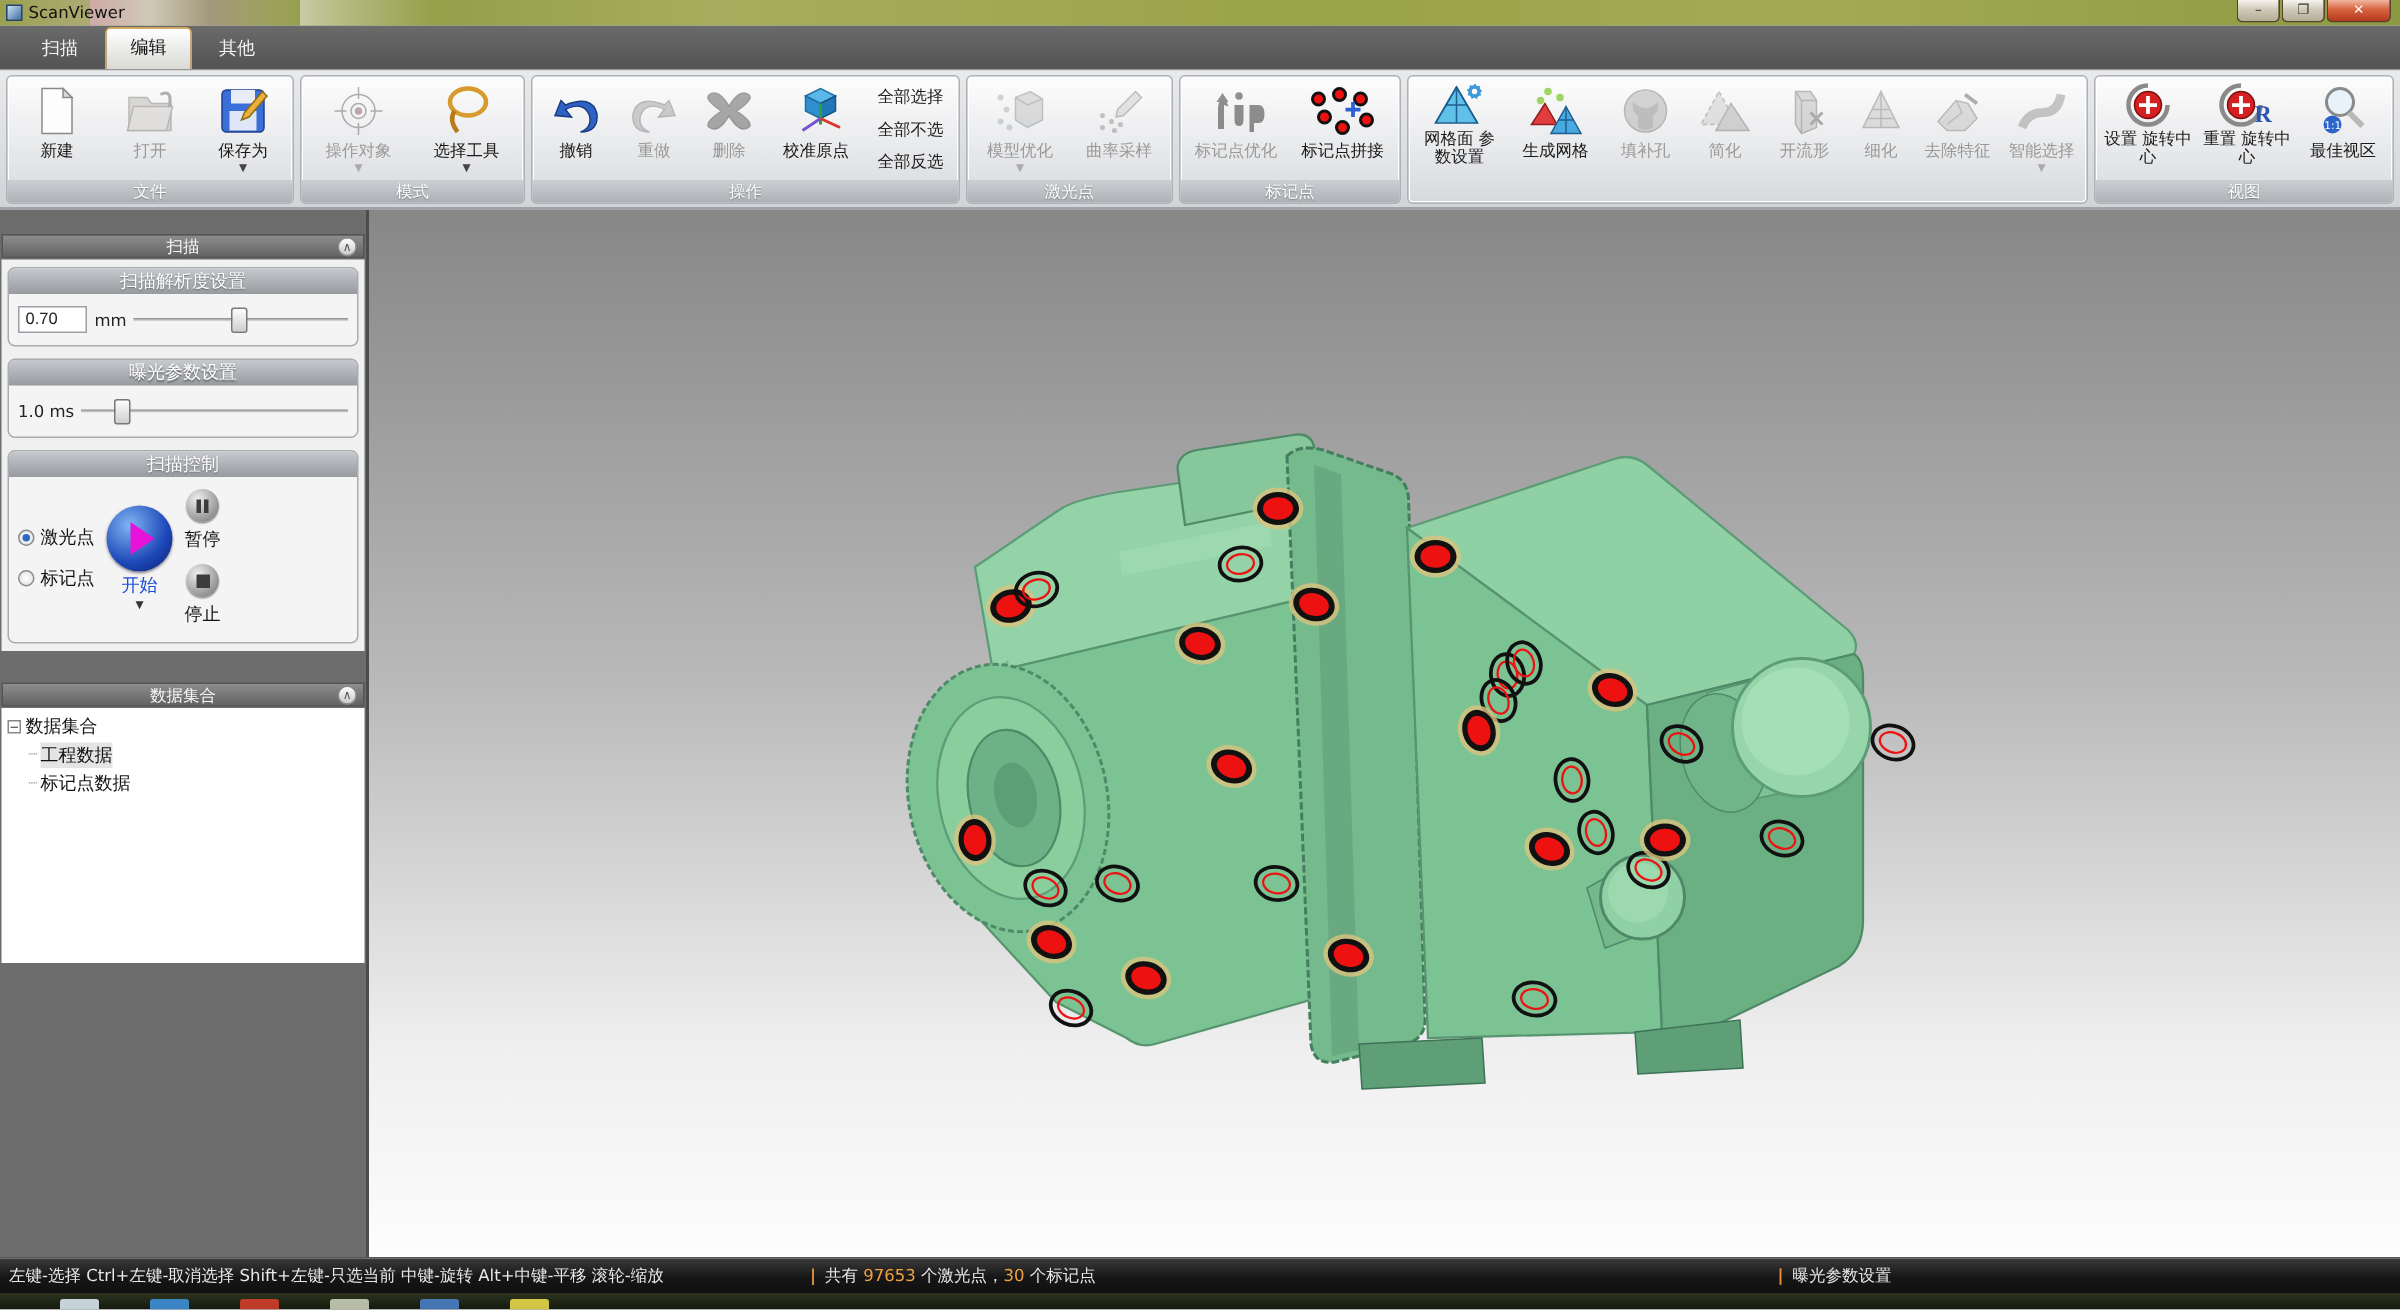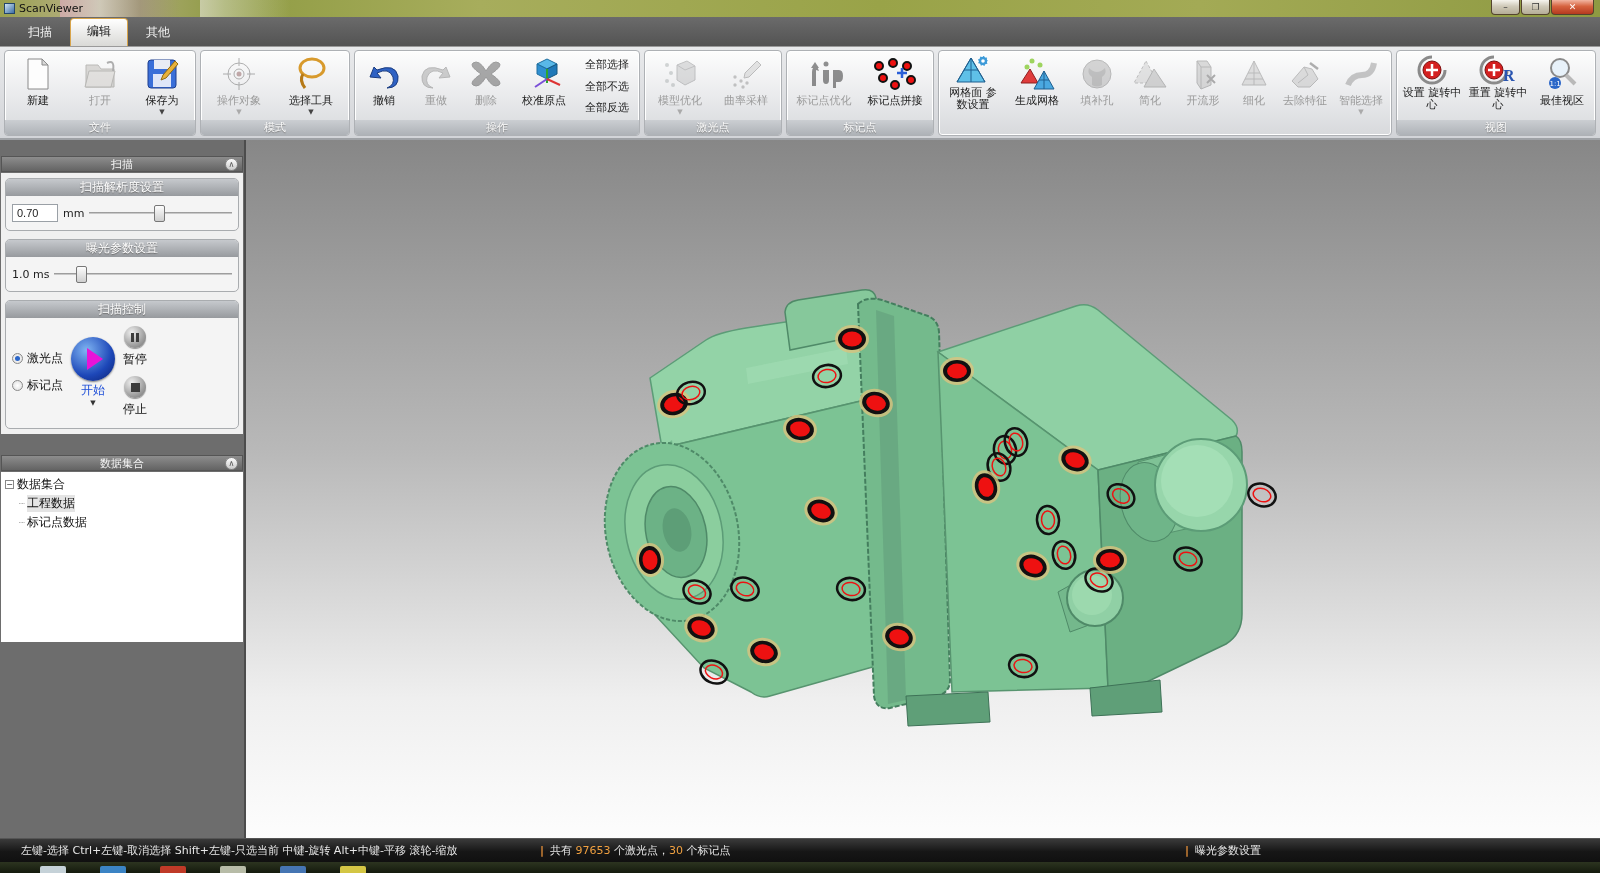--- a/index.html
+++ b/index.html
@@ -76,21 +76,21 @@
   .texp{width:9px;height:9px;border:1px solid #888;background:#fff;font-size:8px;line-height:7px;text-align:center;color:#333;}
   .tchild{margin-left:14px;display:flex;align-items:center;gap:2px;padding:1px 2px;}
   .tdash{color:#999;font-size:10px;}
   .tchild.sel span.tlabel{background:#e4e4e4;}
 
   .viewport{flex:1;position:relative;background:linear-gradient(#878787,#b9b9b9 45%,#efefef 80%,#fdfdfd);}
   .viewport svg{position:absolute;left:0;top:0;}
 
   
   .statusbar{height:24px;background:linear-gradient(#3a3a3a,#161616 55%,#101010);display:flex;align-items:center;color:#e8e8e8;font-size:11px;position:relative;border-top:1px solid #555;}
-  .statusbar .sleft{position:absolute;left:21px;}
+  .statusbar .sleft{position:absolute;left:6px;}
   .statusbar .smid{position:absolute;left:540px;display:flex;align-items:center;gap:6px;}
   .statusbar .sright{position:absolute;left:1185px;display:flex;align-items:center;gap:6px;}
   .sep{color:#e8923a;font-weight:bold;}
   .orange{color:#f0a040;}
 
   
   .tasksliver{height:11px;background:linear-gradient(#2c3420,#141a0d);display:flex;align-items:flex-end;gap:34px;padding-left:40px;}
   .tico{width:26px;height:7px;border-radius:2px 2px 0 0;opacity:.9;}
 
   

